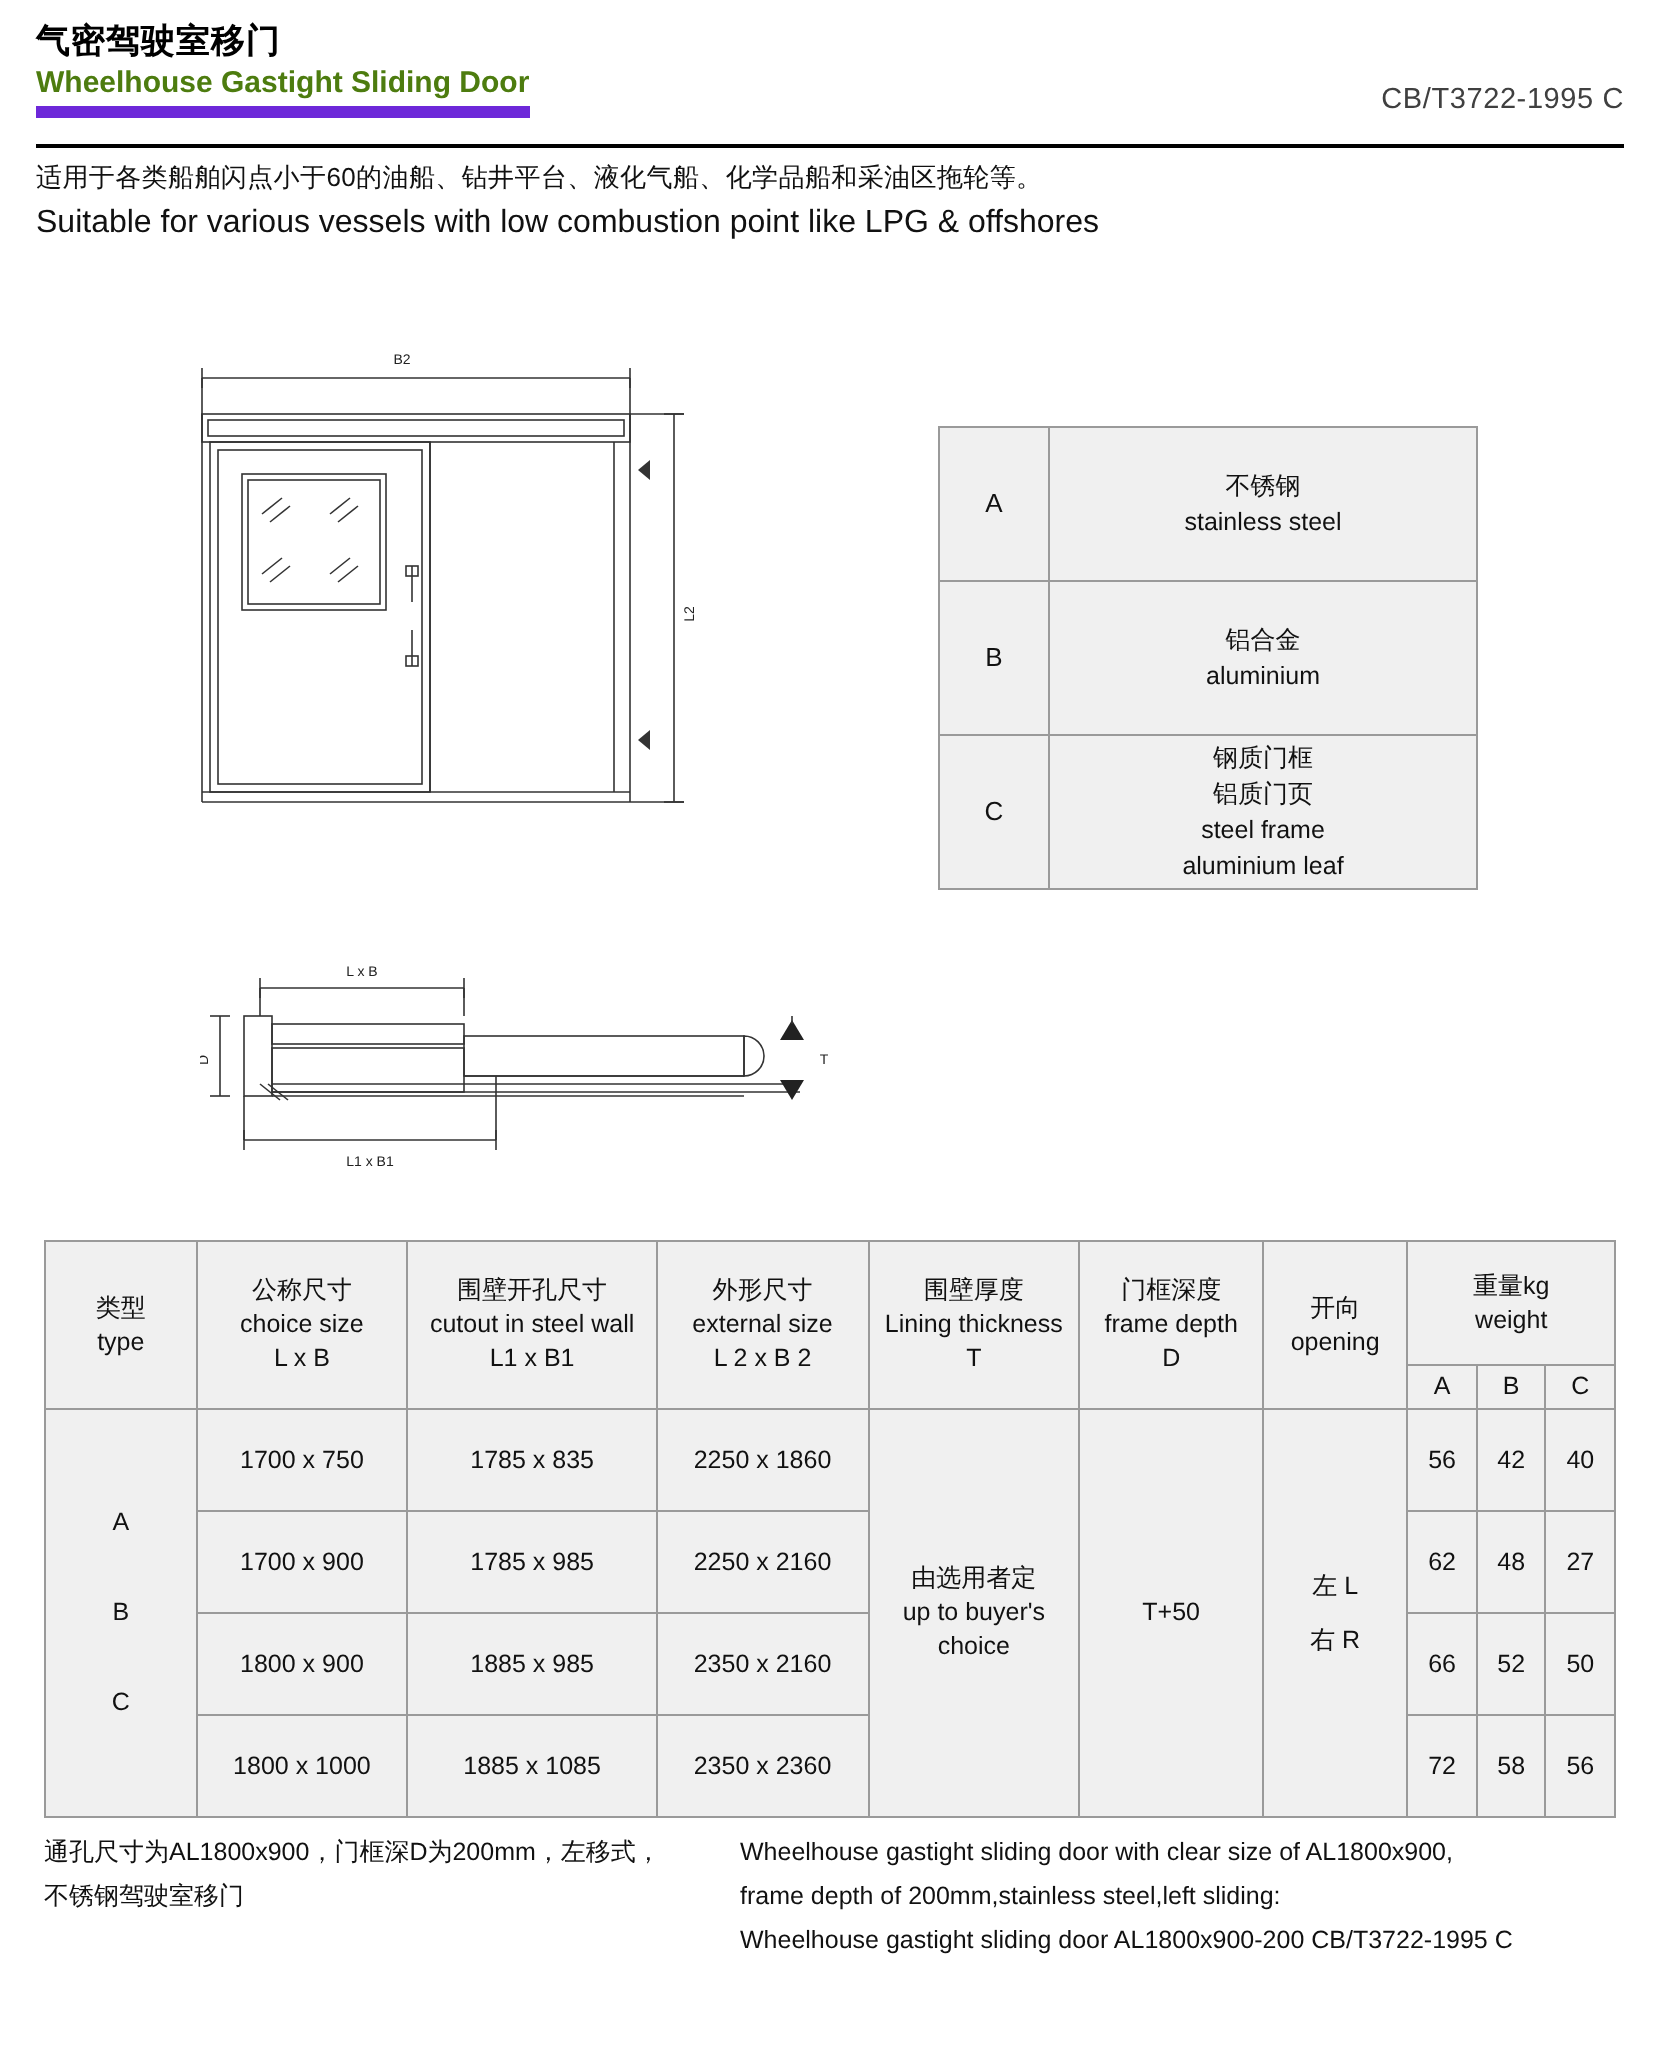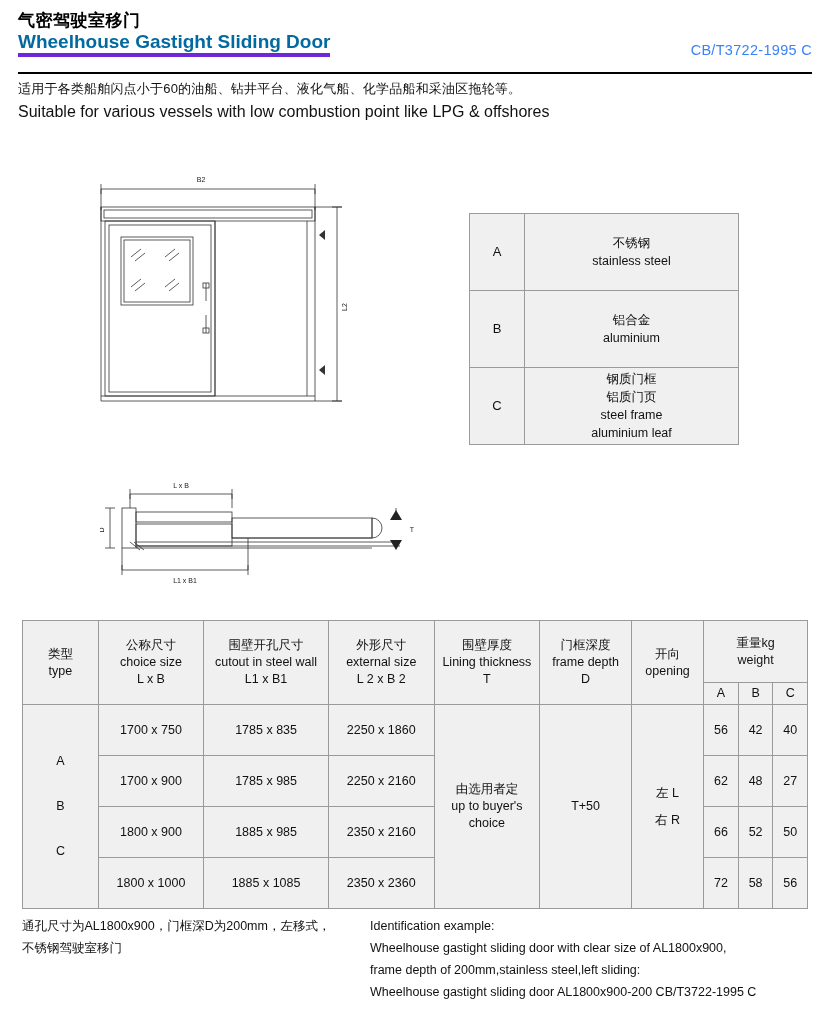--- a/index.html
+++ b/index.html
@@ -34,34 +34,34 @@
     vertical-align: top;
   }
   .title-cn {
     font-size: 17px;
     font-weight: bold;
     letter-spacing: 0.5px;
     line-height: 22px;
     color: #000;
   }
   .title-en {
-    font-size: 19px;
+    font-size: 15px;
     font-weight: bold;
     line-height: 20px;
-    color: #0369a1;
-    border-bottom: 4px solid #6d28d9;
+    color: #4d7c0f;
+    border-bottom: 6px solid #6d28d9;
     display: inline-block;
     padding-bottom: 1px;
   }
   .std-code {
     position: absolute;
     right: 0;
     top: 32px;
     font-size: 14.5px;
-    color: #3b82f6;
+    color: #404040;
     letter-spacing: 0.3px;
   }
   .rule {
     position: absolute;
     left: 18px;
     top: 72px;
     width: 794px;
     height: 2px;
     background: #000;
   }
@@ -428,20 +428,19 @@
       </tr>
     </tbody>
   </table>
 
   <div class="footer">
     <div class="foot-col-l">
       <div class="foot-line">通孔尺寸为AL1800x900，门框深D为200mm，左移式，</div>
       <div class="foot-line">不锈钢驾驶室移门</div>
     </div>
     <div class="foot-col-r">
-      <div class="foot-line">Identification example:</div>
       <div class="foot-line">Wheelhouse gastight sliding door with clear size of AL1800x900,</div>
       <div class="foot-line">frame depth of 200mm,stainless steel,left sliding:</div>
       <div class="foot-line">Wheelhouse gastight sliding door AL1800x900-200 CB/T3722-1995 C</div>
     </div>
   </div>
 
 </div>
 
 </body></html>

